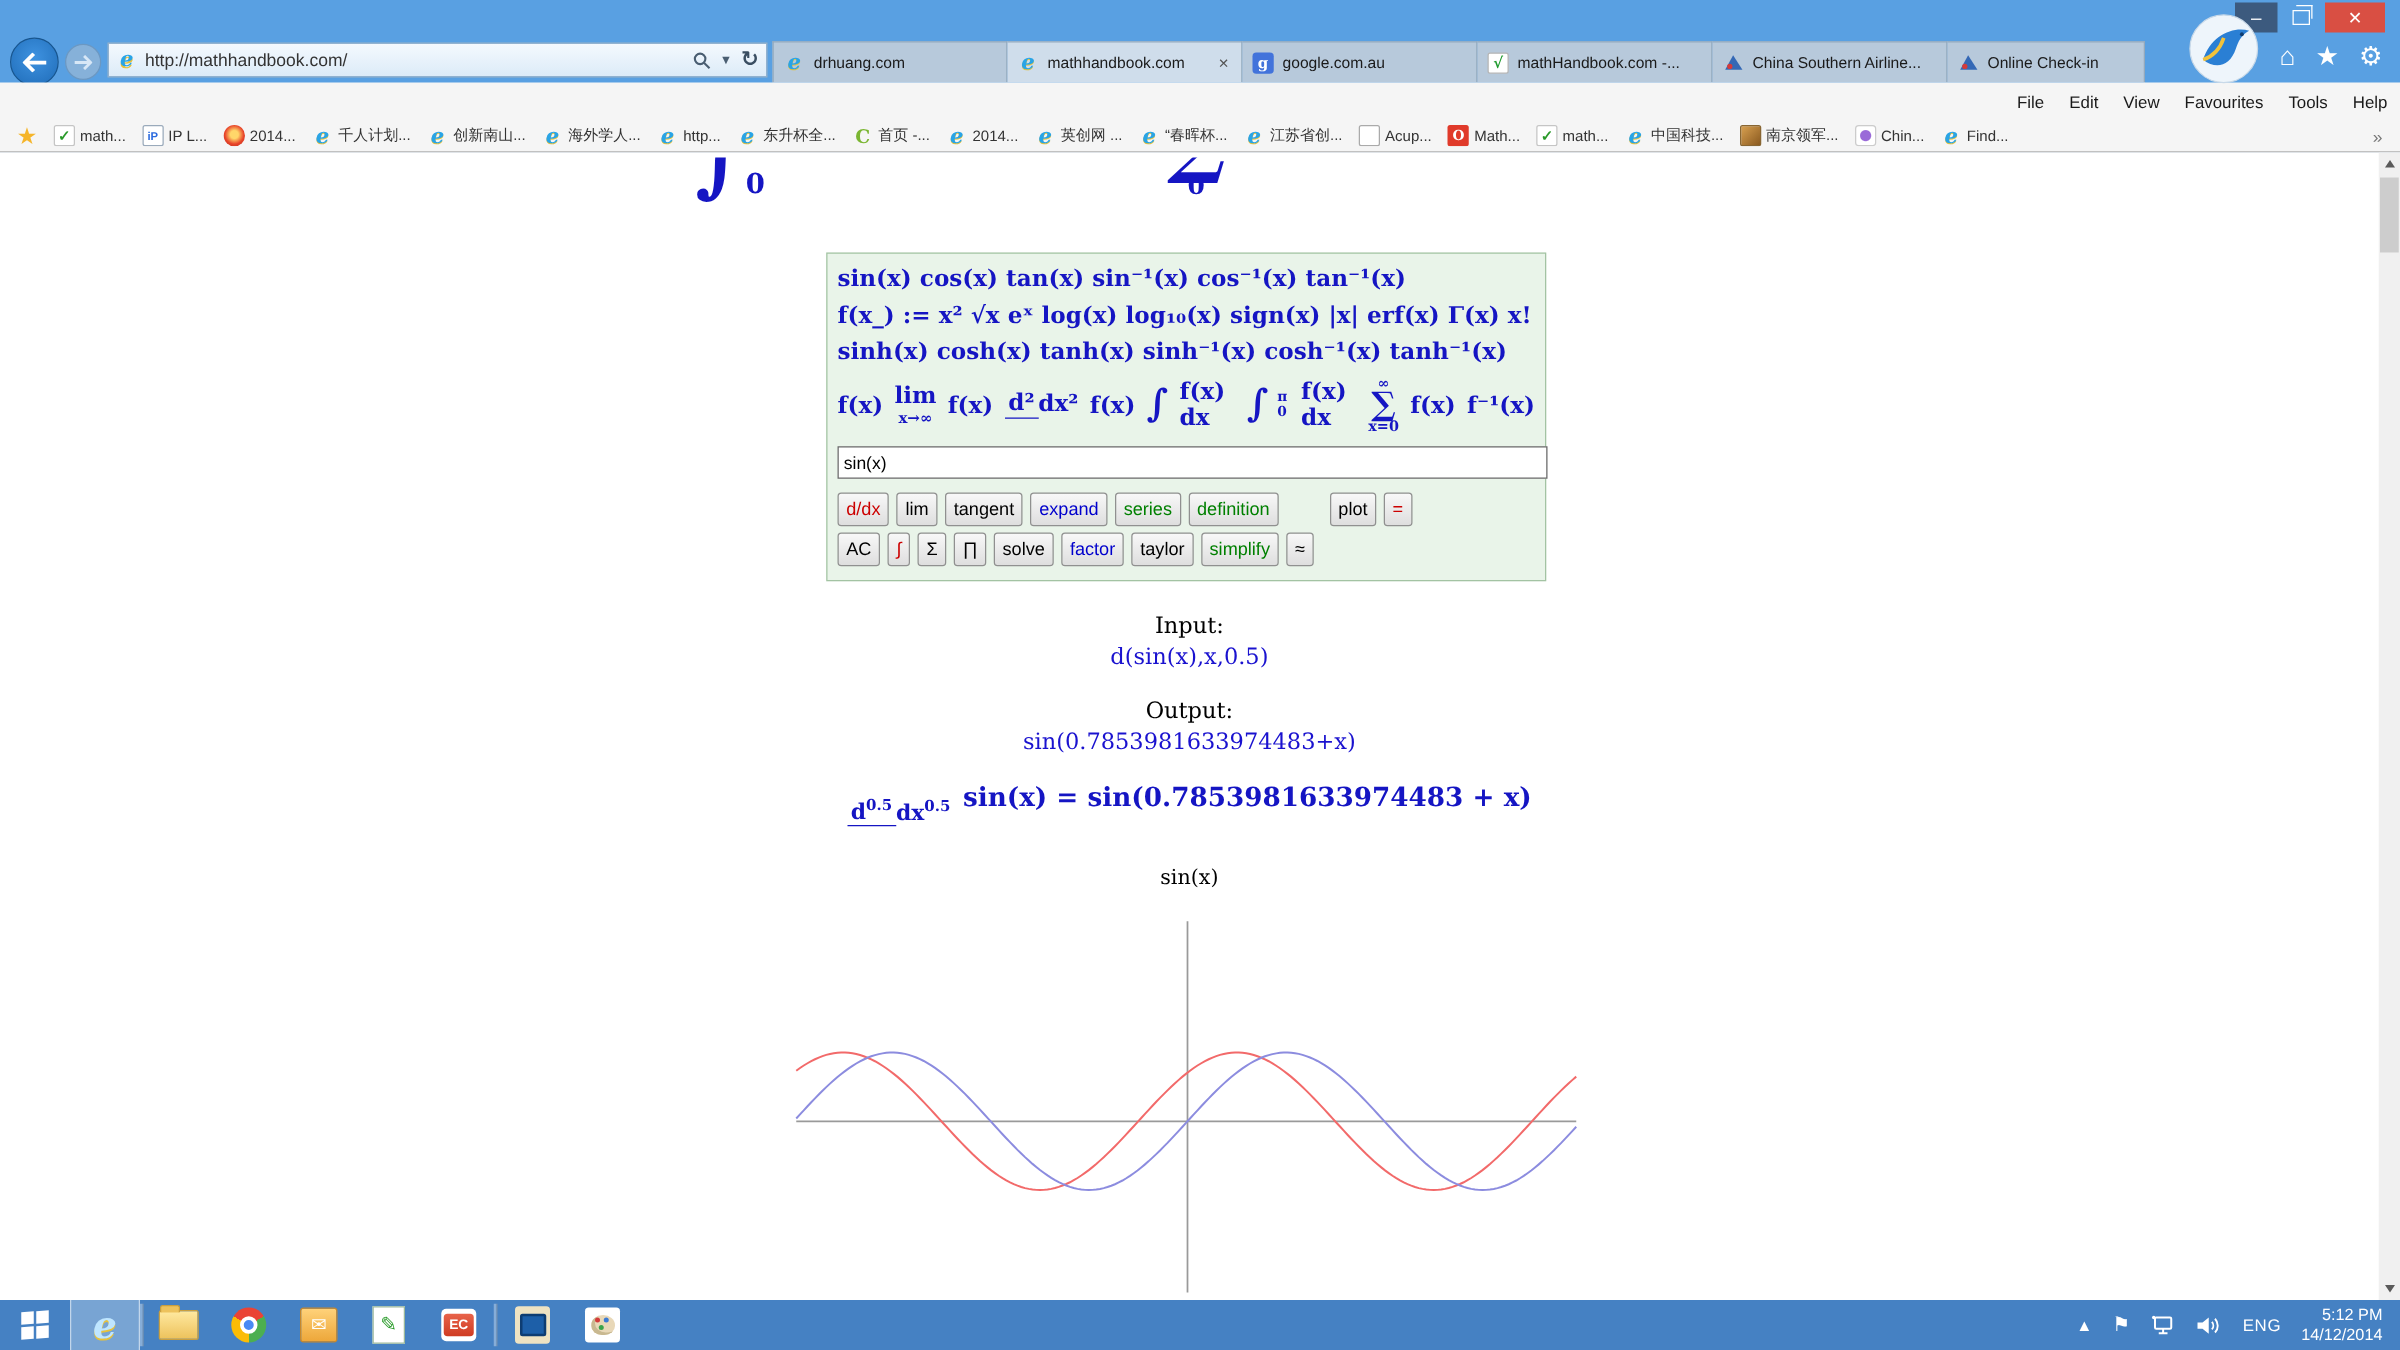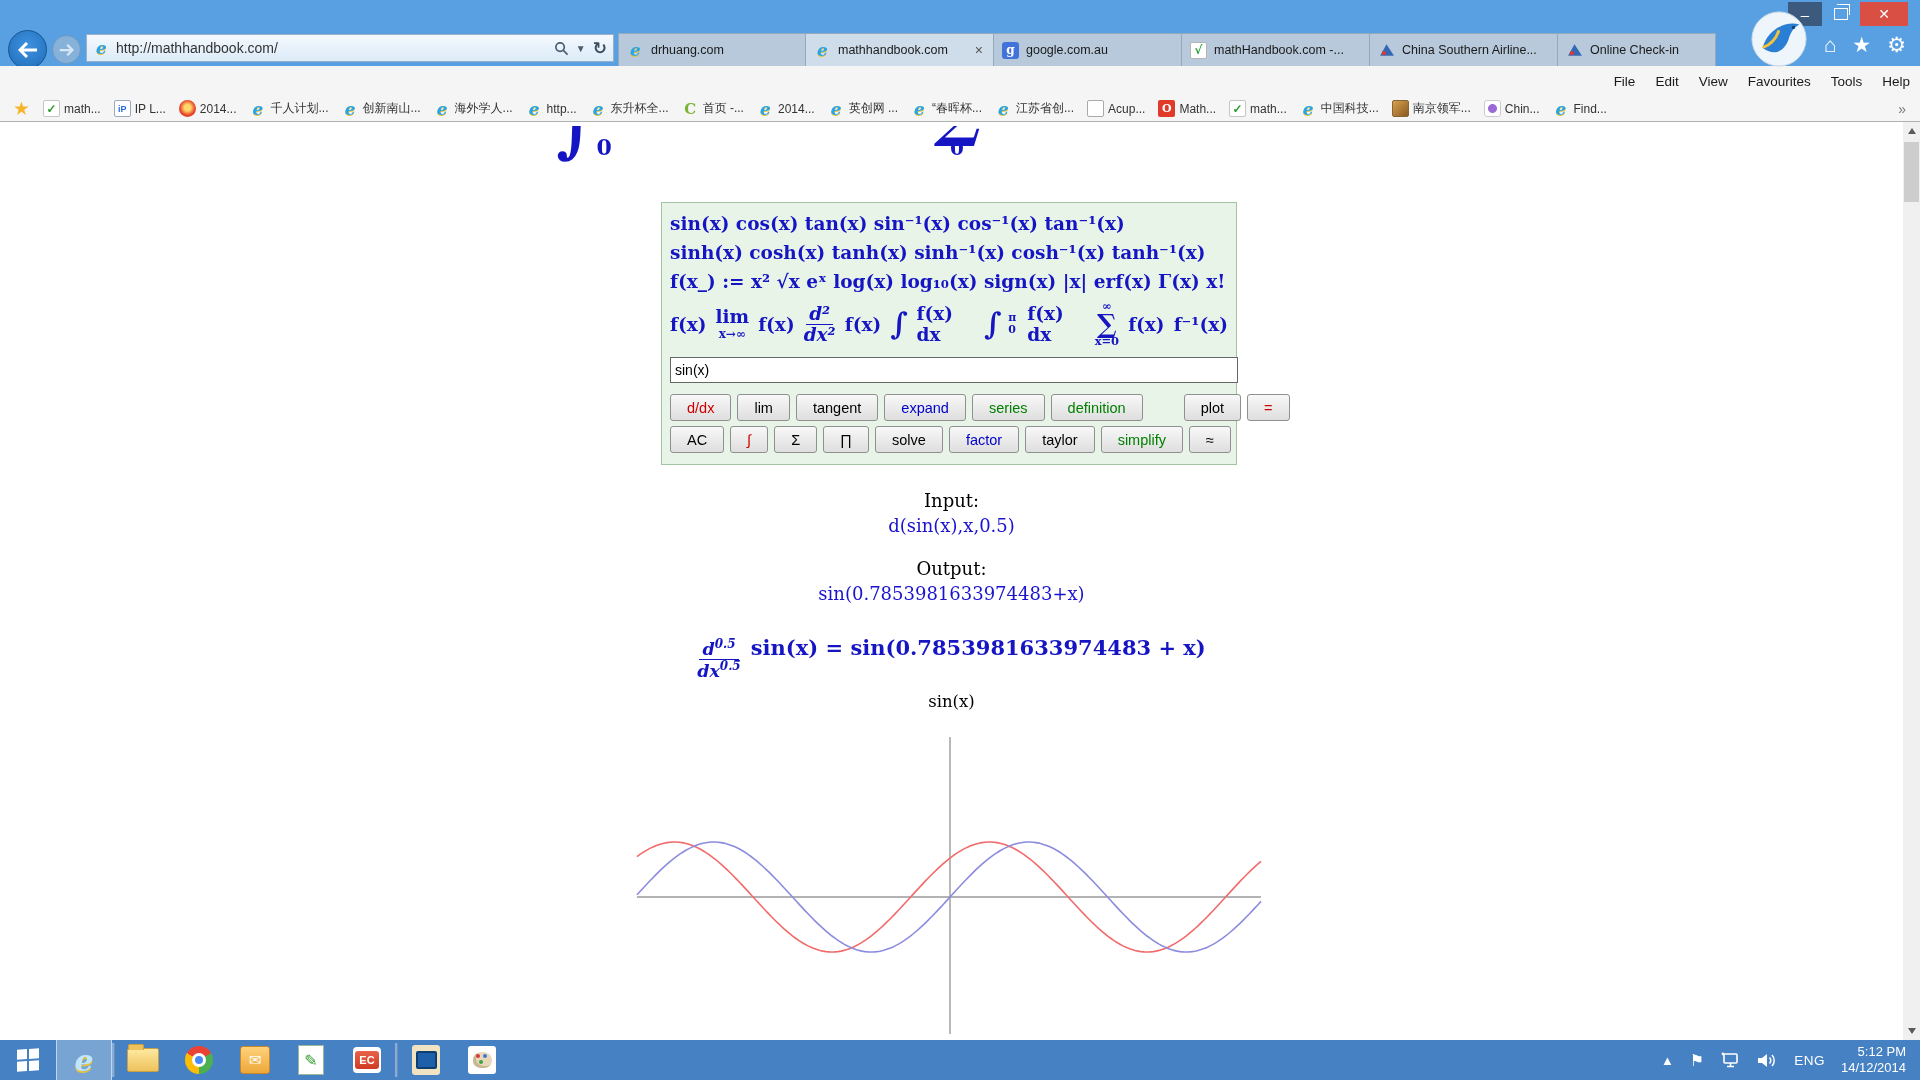--- a/index.html
+++ b/index.html
@@ -71,31 +71,31 @@
   .partial-int .sub{font-size:22px;vertical-align:bottom;}
   .partial-sum{left:922px;width:70px;text-align:center;}
   .partial-sum .big{font-size:62px;line-height:62px;display:block;margin-top:-44px;}
   .partial-sum .sub{font-size:20px;display:block;margin-top:-8px;}
   .panel{position:absolute;left:661px;top:80px;width:576px;height:263px;box-sizing:border-box;
       background:#e9f4e9;border:1px solid #a3c3a3;padding:6px 8px;}
   .mline{font-size:18.5px;line-height:29px;white-space:nowrap;}
   .mline4{display:flex;align-items:center;gap:9px;height:56px;font-size:18.5px;}
   .stack{display:flex;flex-direction:column;align-items:center;line-height:1;}
   .stack .small{font-size:12px;margin-top:2px;}
-  .frac{display:inline-flex;flex-direction:column;align-items:center;line-height:1.05;font-style:italic;}
+  .frac{display:inline-flex;flex-direction:row;align-items:center;line-height:1.05;}
   .frac .num{border-bottom:1.6px solid #1515c3;padding:0 3px 1px;}
   .bigint{font-size:30px;line-height:30px;}
   .intlim{display:inline-flex;flex-direction:column;font-size:11px;line-height:1.1;margin:0 2px 0 -2px;}
   .sumstack{display:inline-flex;flex-direction:column;align-items:center;line-height:1;}
   .sumstack .lim{font-size:11.5px;}
   .sumstack .sig{font-size:26px;line-height:24px;}
   .panel input{width:558px;height:24px;border:1px solid #666;font:14px "Liberation Sans",sans-serif;
       padding:0 4px;margin:5px 0 6px;background:#fff;color:#000;}
   .btnrow{display:flex;gap:6px;margin-top:5px;align-items:center;}
-  .btnrow button{height:27px;padding:0 16px;background:linear-gradient(#f8f8f8,#dedede);
+  .btnrow button{height:27px;padding:0 6px;background:linear-gradient(#f8f8f8,#dedede);
       border:1px solid #909090;border-radius:3px;font:14.5px "Liberation Sans",sans-serif;cursor:default;}
   .resultblock{position:absolute;left:0;top:368px;width:1903px;text-align:center;
       font-family:"DejaVu Serif",serif;font-size:18px;color:#000;}
   .resultblock .expr{color:#1a12cf;margin-top:4px;}
   .resultblock .gap{height:22px;}
   .equation{position:absolute;left:0;top:492px;width:1903px;display:flex;align-items:center;
       justify-content:center;gap:10px;color:#1515c3;font-family:"DejaVu Serif",serif;font-weight:bold;font-size:21px;}
   .equation .frac{font-size:17.5px;margin-top:24px;}
   .equation sup{font-size:12px;}
   .plot-title{position:absolute;left:0;top:570px;width:1903px;text-align:center;
@@ -328,22 +328,22 @@
 
 <div class="content">
   <div class="partial partial-int bluemath"><span class="big">∫</span><span class="sub">0</span></div>
   <div class="partial partial-sum bluemath">
       <span class="big">∑</span>
       <span class="sub">0</span>
     </div>
 
   <div class="panel">
     <div class="mline bluemath">sin(x) cos(x) tan(x) sin⁻¹(x) cos⁻¹(x) tan⁻¹(x)</div>
+    <div class="mline bluemath">f(x_) := x²  √x  eˣ  log(x) log₁₀(x) sign(x) |x| erf(x) Γ(x) x!</div>
     <div class="mline bluemath">sinh(x) cosh(x) tanh(x) sinh⁻¹(x) cosh⁻¹(x) tanh⁻¹(x)</div>
-    <div class="mline bluemath">f(x_) := x²  √x  eˣ  log(x) log₁₀(x) sign(x) |x| erf(x) Γ(x) x!</div>
     <div class="mline4 bluemath">
       <span>f(x)</span>
       <span class="stack">
           <span>lim</span>
           <span class="small">x→∞</span>
         </span>
       <span>f(x)</span>
       <span class="frac">
           <span class="num">d²</span>
           <span>dx²</span>

